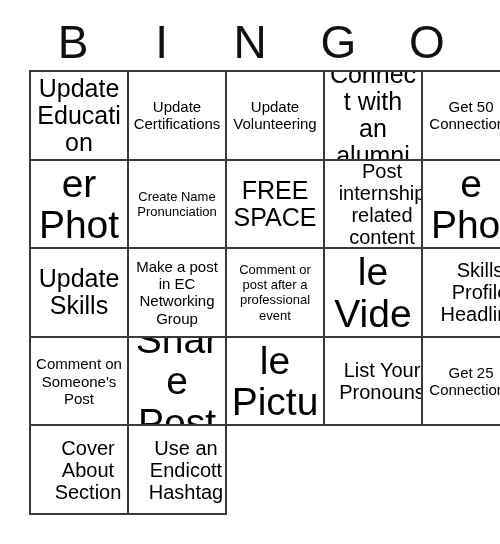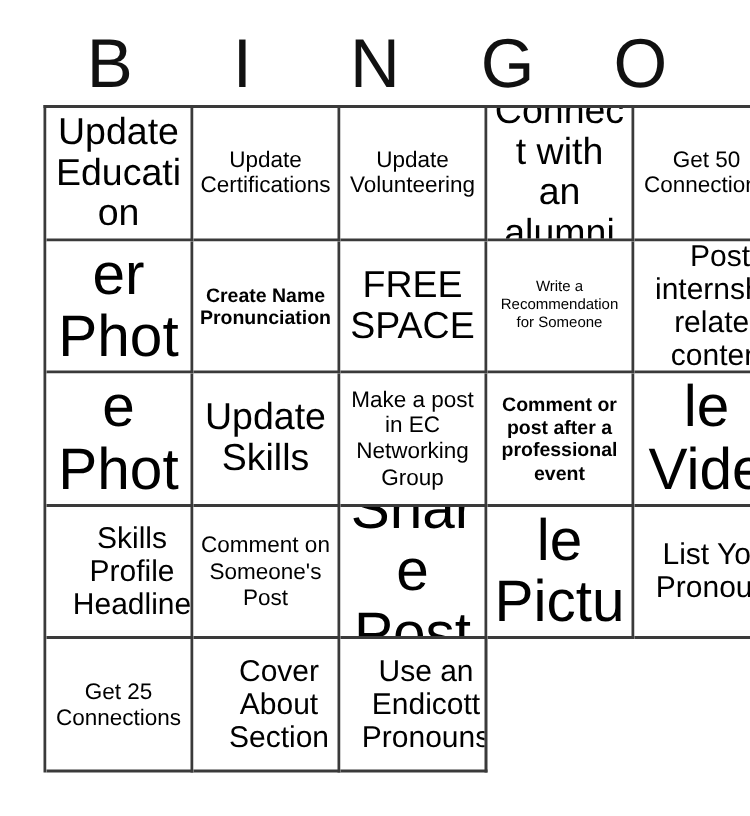--- a/index.html
+++ b/index.html
@@ -78,21 +78,21 @@
     line-height: 1.08;
     word-wrap: break-word;
     hyphens: none;
   }
 
   
   .sz-xl .cell-text { font-size: 39px; line-height: 1.06; }
   .sz-lg .cell-text { font-size: 25px; line-height: 1.08; }
   .sz-md .cell-text { font-size: 20px; line-height: 1.10; margin-left: 18px; }
   .sz-sm .cell-text { font-size: 15px; line-height: 1.14; }
-  .sz-xs .cell-text { font-size: 13px; line-height: 1.18; font-weight: bold; }
+  .sz-xs .cell-text { font-size: 13px; line-height: 1.18; }
   .sz-xxs .cell-text { font-size: 10px; line-height: 1.22; }
 </style>
 </head>
 <body>
 
 <div id="card">
 
   <div id="header-row">
       <div class="header-letter">B</div>
       <div class="header-letter">I</div>
@@ -118,23 +118,20 @@
         <span class="cell-text">Get 50 Connections</span>
       </div>
       <div class="cell sz-xl">
         <span class="cell-text">Cover Photo</span>
       </div>
       <div class="cell sz-xs">
         <span class="cell-text">Create Name Pronunciation</span>
       </div>
       <div class="cell sz-lg">
         <span class="cell-text">FREE SPACE</span>
-      </div>
-      <div class="cell sz-xxs">
-        <span class="cell-text">Write a Recommendation for Someone</span>
       </div>
       <div class="cell sz-md">
         <span class="cell-text">Post internship related content</span>
       </div>
       <div class="cell sz-xl">
         <span class="cell-text">Write Photo</span>
       </div>
       <div class="cell sz-lg">
         <span class="cell-text">Update Skills</span>
       </div>
@@ -162,17 +159,17 @@
       <div class="cell sz-md">
         <span class="cell-text">List Your Pronouns</span>
       </div>
       <div class="cell sz-sm">
         <span class="cell-text">Get 25 Connections</span>
       </div>
       <div class="cell sz-md">
         <span class="cell-text">Cover About Section</span>
       </div>
       <div class="cell sz-md">
-        <span class="cell-text">Use an Endicott Pronouns</span>
+        <span class="cell-text">Use an Endicott Hashtag</span>
       </div>
     </div>
 
 </div>
 
 </body></html>

